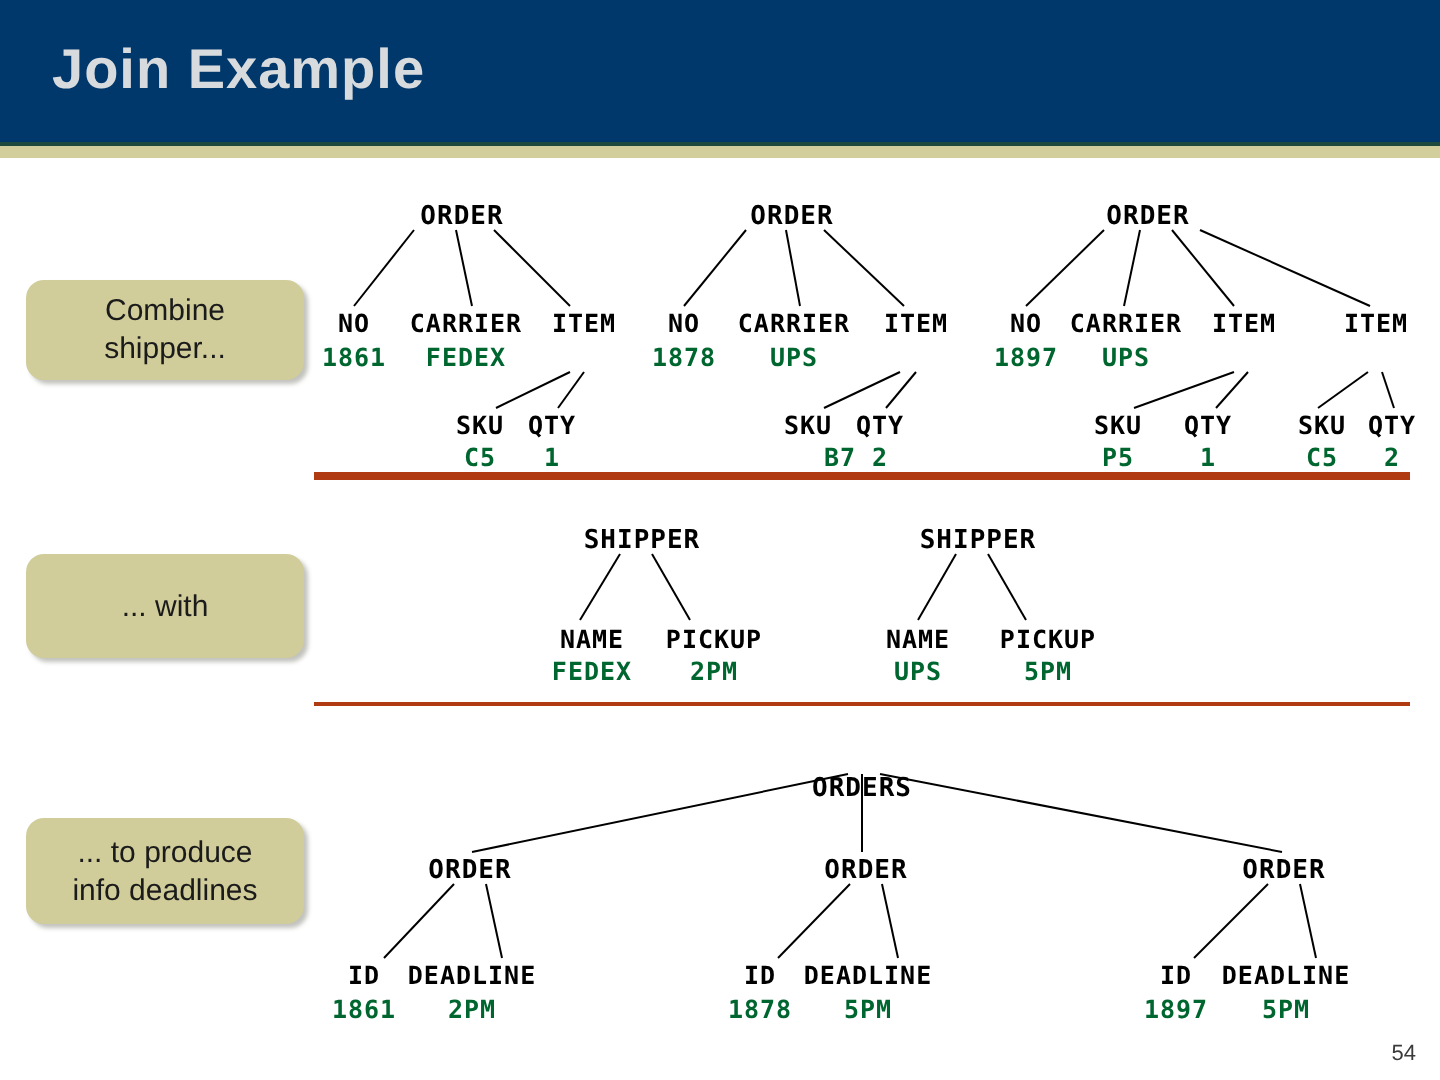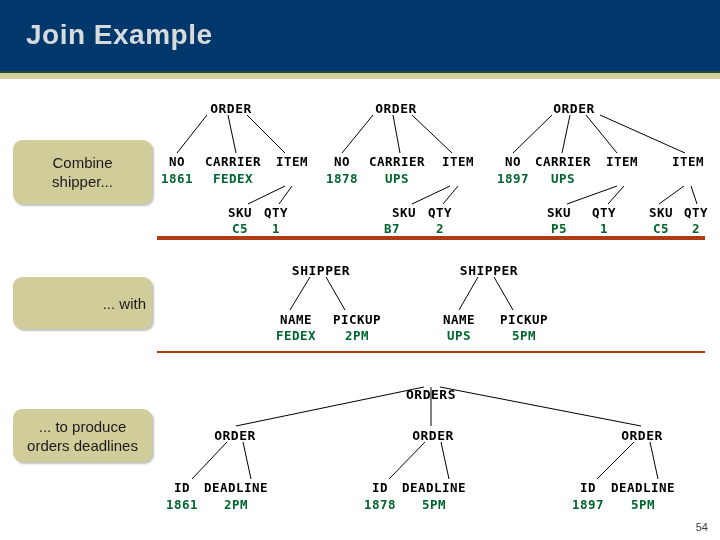--- a/index.html
+++ b/index.html
@@ -65,22 +65,22 @@
     text-align: center;
     display: flex;
     align-items: center;
     justify-content: center;
     box-shadow: 2px 2px 2px rgba(120,120,110,0.45);
     box-sizing: border-box;
     padding: 2px 6px;
   }
   .callout span { display: block; width: 100%; }
 
-  #callout-1 { left: 13px; top: 140px; width: 139px; height: 64px; }
-  #callout-2 { left: 13px; top: 277px; width: 139px; height: 52px; text-align: right; }
+  #callout-1 { left: 13px; top: 140px; width: 139px; height: 50px; }
+  #callout-2 { left: 13px; top: 277px; width: 139px; height: 52px; }
   #callout-3 { left: 13px; top: 409px; width: 139px; height: 53px; }
 
   
   .sep {
     position: absolute;
     background: #b03a12;
   }
   #sep-1 { left: 157px; top: 236px; width: 548px; height: 4px; }
   #sep-2 { left: 157px; top: 351px; width: 548px; height: 2px; }
 
@@ -144,21 +144,21 @@
     </span>
   </div>
   <div class="callout" id="callout-2">
     <span>
       <span>... with</span>
     </span>
   </div>
   <div class="callout" id="callout-3">
     <span>
       <span>... to produce</span>
-      <span>orders deadlines</span>
+      <span>info deadlines</span>
     </span>
   </div>
 
   <div class="sep" id="sep-1"></div>
   <div class="sep" id="sep-2"></div>
 
   <svg id="edges" viewBox="0 0 720 540">
 
     <line x1="207" y1="115" x2="177" y2="153"></line>
     <line x1="228" y1="115" x2="236" y2="153"></line>
@@ -211,21 +211,21 @@
   <div class="node" style="left:276px; top:206px;">QTY</div>
   <div class="node val" style="left:276px; top:222px;">1</div>
 
   <div class="node big" style="left:396px; top:102px;">ORDER</div>
   <div class="node" style="left:342px; top:155px;">NO</div>
   <div class="node val" style="left:342px; top:172px;">1878</div>
   <div class="node" style="left:397px; top:155px;">CARRIER</div>
   <div class="node val" style="left:397px; top:172px;">UPS</div>
   <div class="node" style="left:458px; top:155px;">ITEM</div>
   <div class="node" style="left:404px; top:206px;">SKU</div>
-  <div class="node val" style="left:392px; top:222px;">B7</div>
+  <div class="node val" style="left:420px; top:222px;">B7</div>
   <div class="node" style="left:440px; top:206px;">QTY</div>
   <div class="node val" style="left:440px; top:222px;">2</div>
 
   <div class="node big" style="left:574px; top:102px;">ORDER</div>
   <div class="node" style="left:513px; top:155px;">NO</div>
   <div class="node val" style="left:513px; top:172px;">1897</div>
   <div class="node" style="left:563px; top:155px;">CARRIER</div>
   <div class="node val" style="left:563px; top:172px;">UPS</div>
   <div class="node" style="left:622px; top:155px;">ITEM</div>
   <div class="node" style="left:559px; top:206px;">SKU</div>

